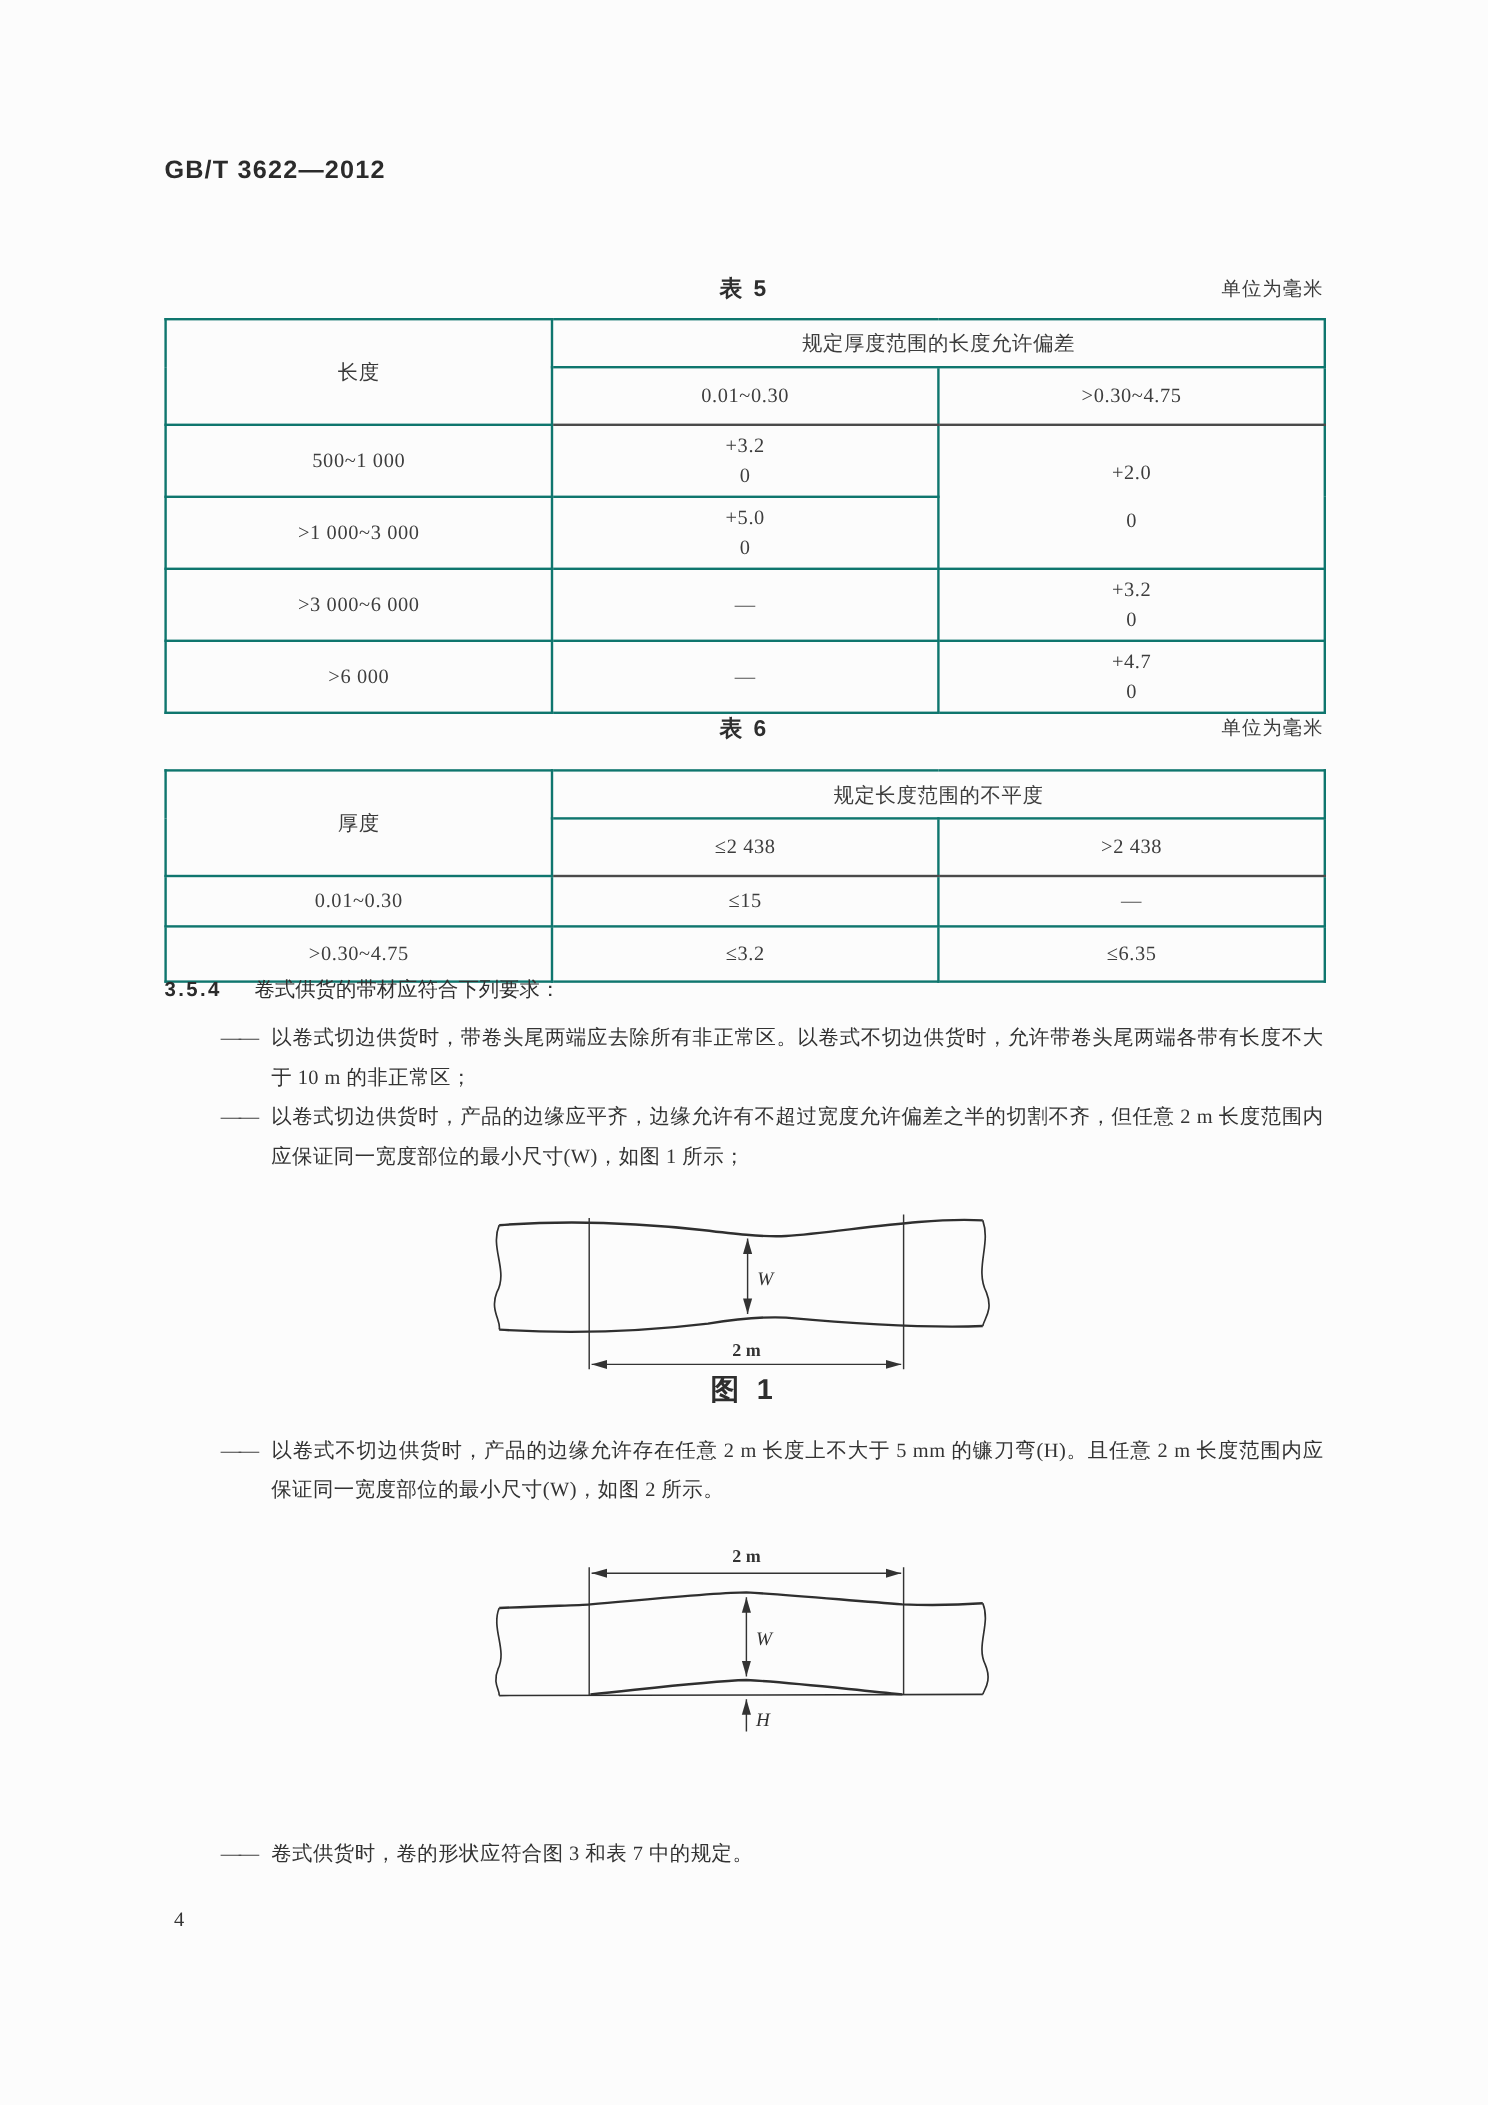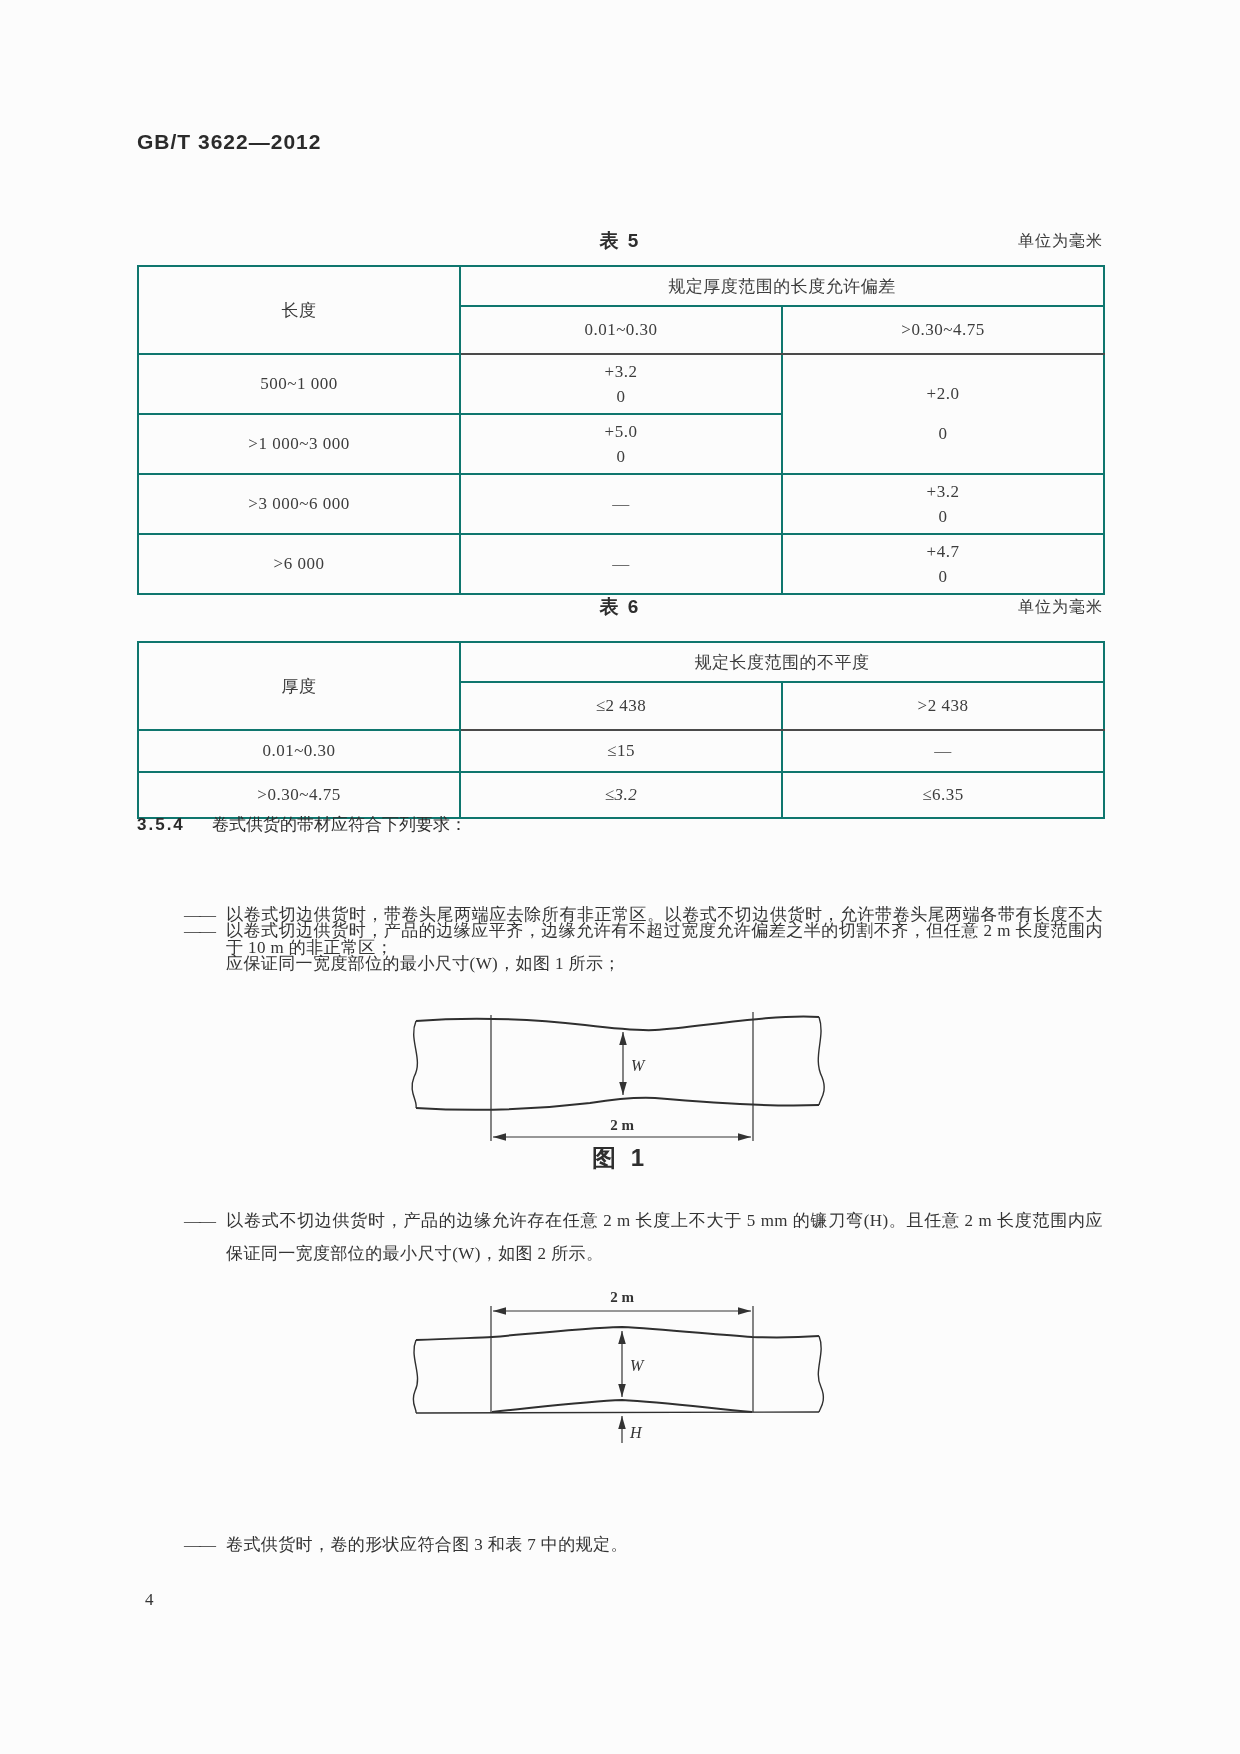--- a/index.html
+++ b/index.html
@@ -164,31 +164,31 @@
       <th>≤2 438</th>
       <th>&gt;2 438</th>
     </tr>
     <tr>
       <td class="cell6">0.01~0.30</td>
       <td class="cell6">≤15</td>
       <td class="cell6 dash-cell">—</td>
     </tr>
     <tr>
       <td class="cell6" style="height:44px;">&gt;0.30~4.75</td>
-      <td class="cell6" style="height:44px;font-style:italic;">≤3.2</td>
+      <td class="cell6" style="height:44px;">≤3.2</td>
       <td class="cell6" style="height:44px;">≤6.35</td>
     </tr>
   </tbody>
     </table>
 
   <div class="abs clause-head">
     <span class="clause-num">3.5.4</span><span>卷式供货的带材应符合下列要求：</span>
   </div>
 
-  <div class="abs bullet" style="top:898px;">
+  <div class="abs bullet" style="top:848px;">
     <span class="dash">——</span><span>以卷式切边供货时，带卷头尾两端应去除所有非正常区。以卷式不切边供货时，允许带卷头尾两端各带有长度不大于 10 m 的非正常区；</span>
   </div>
 
   <div class="abs bullet" style="top:914px;">
     <span class="dash">——</span><span>以卷式切边供货时，产品的边缘应平齐，边缘允许有不超过宽度允许偏差之半的切割不齐，但任意 2 m 长度范围内应保证同一宽度部位的最小尺寸(W)，如图 1 所示；</span>
   </div>
 
   <svg class="abs fig" style="top:995px;" width="500" height="168" viewBox="0 0 500 168">
     <defs>
       <marker id="ah1" viewBox="0 0 12 8" refX="12" refY="4" markerWidth="13" markerHeight="9" markerUnits="userSpaceOnUse" orient="auto-start-reverse">
@@ -205,21 +205,21 @@
     <line x1="383" y1="17" x2="383" y2="146" stroke="#333" stroke-width="1.2"></line>
 
     <line x1="253" y1="37" x2="253" y2="100" stroke="#333" stroke-width="1.2" marker-start="url(#ah1)" marker-end="url(#ah1)"></line>
     <text class="itlabel" x="261" y="76">W</text>
 
     <line x1="123" y1="142" x2="381" y2="142" stroke="#333" stroke-width="1.2" marker-start="url(#ah1)" marker-end="url(#ah1)"></line>
     <text class="dimlabel" x="252" y="135" text-anchor="middle" font-weight="bold">2 m</text>
   </svg>
   <div class="abs fig-caption" style="top:1142px;">图 1</div>
 
-  <div class="abs bullet" style="top:1192px;margin-top:12px;">
+  <div class="abs bullet" style="top:1192px;">
     <span class="dash">——</span><span>以卷式不切边供货时，产品的边缘允许存在任意 2 m 长度上不大于 5 mm 的镰刀弯(H)。且任意 2 m 长度范围内应保证同一宽度部位的最小尺寸(W)，如图 2 所示。</span>
   </div>
 
   <svg class="abs fig" style="top:1285px;" width="500" height="172" viewBox="0 0 500 172">
     <defs>
       <marker id="ah2" viewBox="0 0 12 8" refX="12" refY="4" markerWidth="13" markerHeight="9" markerUnits="userSpaceOnUse" orient="auto-start-reverse">
         <path d="M0,0.5 L12,4 L0,7.5 Z" fill="#333"></path>
       </marker>
     </defs>
 

